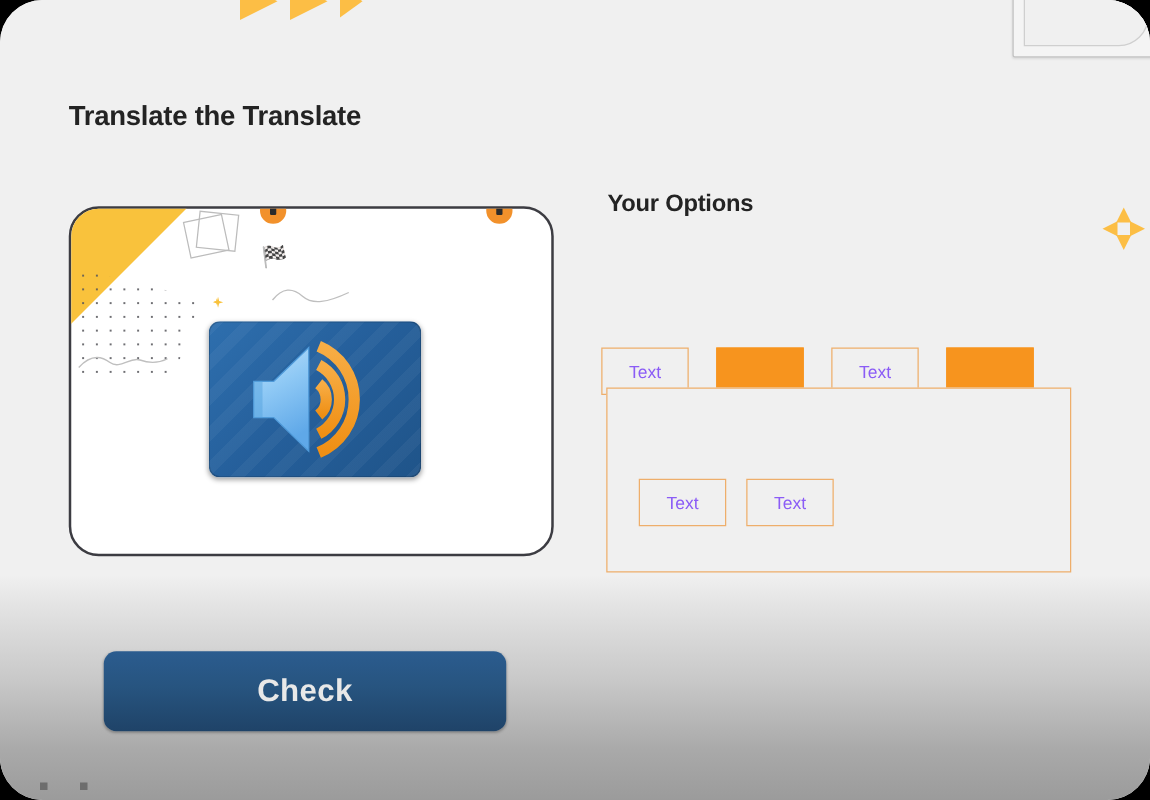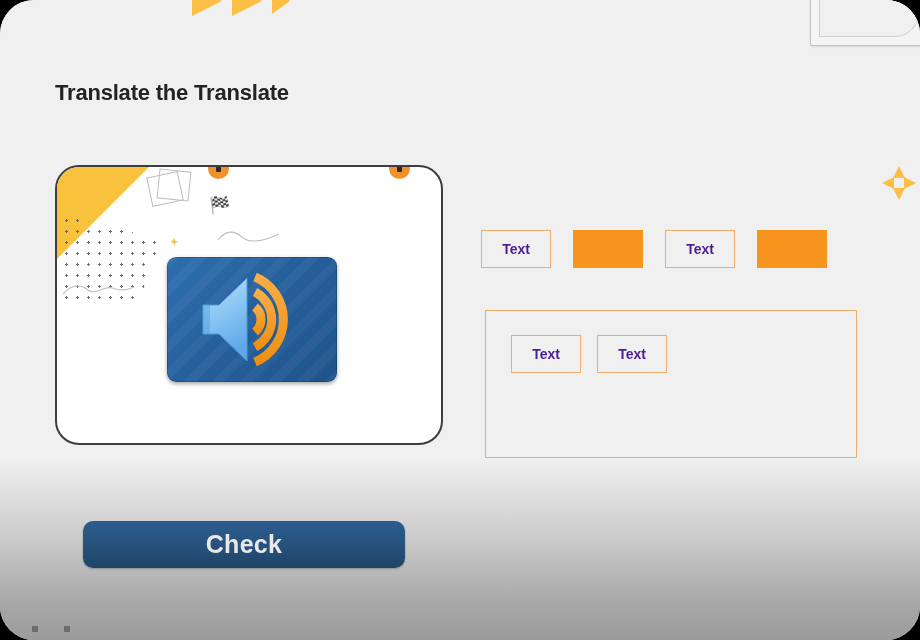--- a/index.html
+++ b/index.html
@@ -194,22 +194,23 @@
     left: 481px; top: 230px;
     display: flex;
     gap: 22px;
   }
   .chip {
     width: 70px; height: 38px;
     display: flex;
     align-items: center;
     justify-content: center;
     font-size: 14px;
-    font-weight: bold;
-    color: #4c1d95;
+    font-weight: normal;
+    color: #8b5cf6;
+    margin-top: 48px;
   }
   .chip-outline {
     background: #f0f0f0;
     border: 1px solid #eeae6b;
   }
   .chip-filled {
     background: #f7941e;
     border: 1px solid #f7941e;
   }
 
@@ -221,21 +222,21 @@
     border: 1px solid #eeae6b;
     background: #f0f0f0;
     padding: 24px 0 0 25px;
   }
   .answer-row { display: flex; gap: 16px; }
 
   
   .check-btn {
     position: absolute;
     left: 83px; top: 521px;
-    width: 322px; height: 47px;
+    width: 322px; height: 64px;
     border: none;
     border-radius: 10px;
     background: linear-gradient(to bottom, #2b5c8f 0%, #27547f 45%, #1f4368 100%);
     color: #e8e8e8;
     font-family: "Liberation Sans", sans-serif;
     font-size: 25px;
     font-weight: bold;
     letter-spacing: .3px;
     cursor: pointer;
     box-shadow: 0 1px 2px rgba(0,0,0,.25);
@@ -319,20 +320,21 @@
         <path d="M88 50 A 16 16 0 0 1 88 75" stroke="url(#waveGrad)" stroke-width="9" fill="none" stroke-linecap="butt"></path>
         <path d="M88 35 A 31 31 0 0 1 88 90" stroke="url(#waveGrad)" stroke-width="9" fill="none" stroke-linecap="butt"></path>
         <path d="M88 20 A 46 46 0 0 1 88 105" stroke="url(#waveGrad)" stroke-width="9" fill="none" stroke-linecap="butt"></path>
       </svg>
     </div>
 
     <div class="pin pin-1"></div>
     <div class="pin pin-2"></div>
   </div>
 
+  <h2 class="options-title">Your Options</h2>
 
   <div class="options-row">
     <div class="chip chip-outline">Text</div>
     <div class="chip chip-filled"></div>
     <div class="chip chip-outline">Text</div>
     <div class="chip chip-filled"></div>
   </div>
 
   <div class="answer-zone">
     <div class="answer-row">

